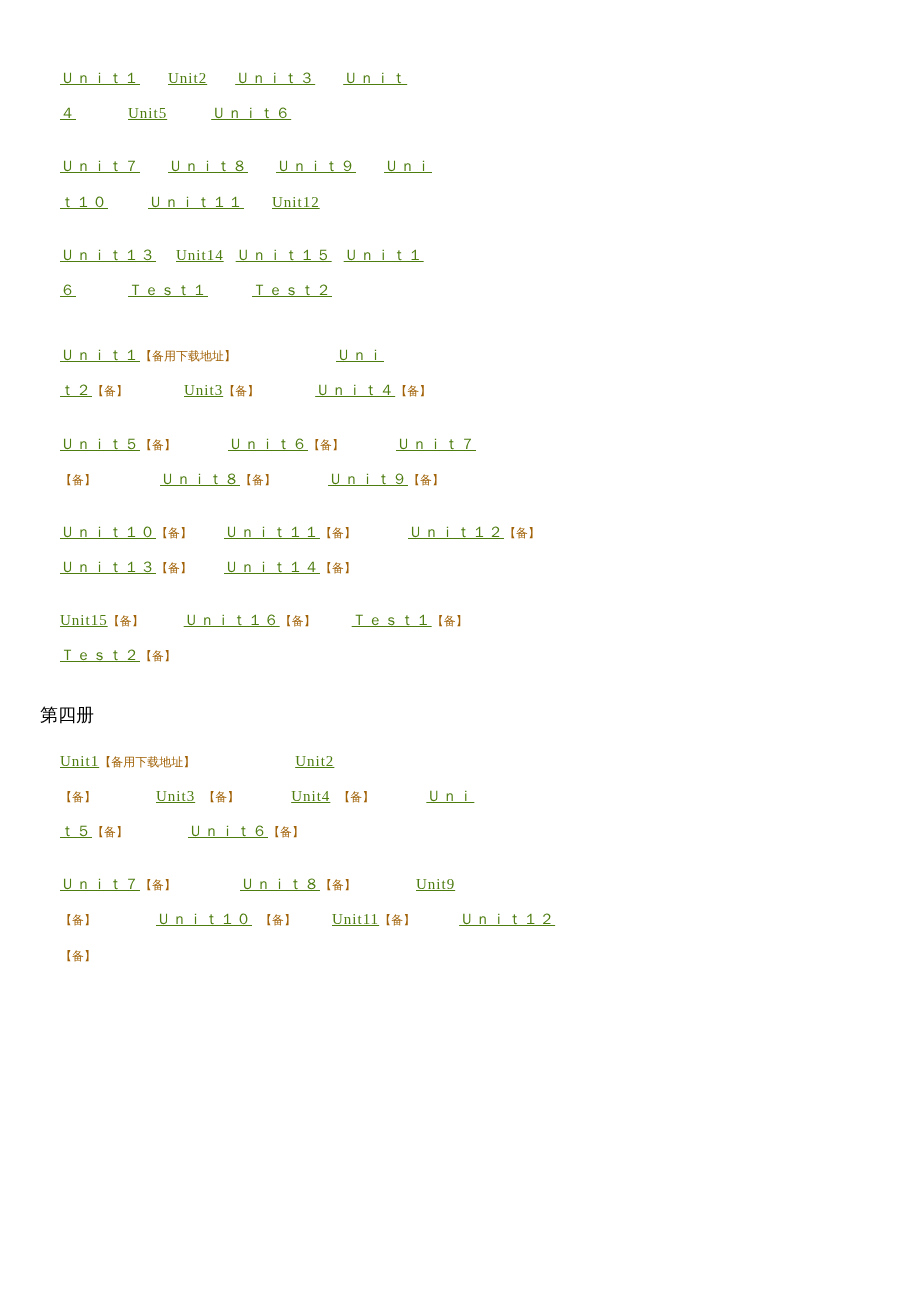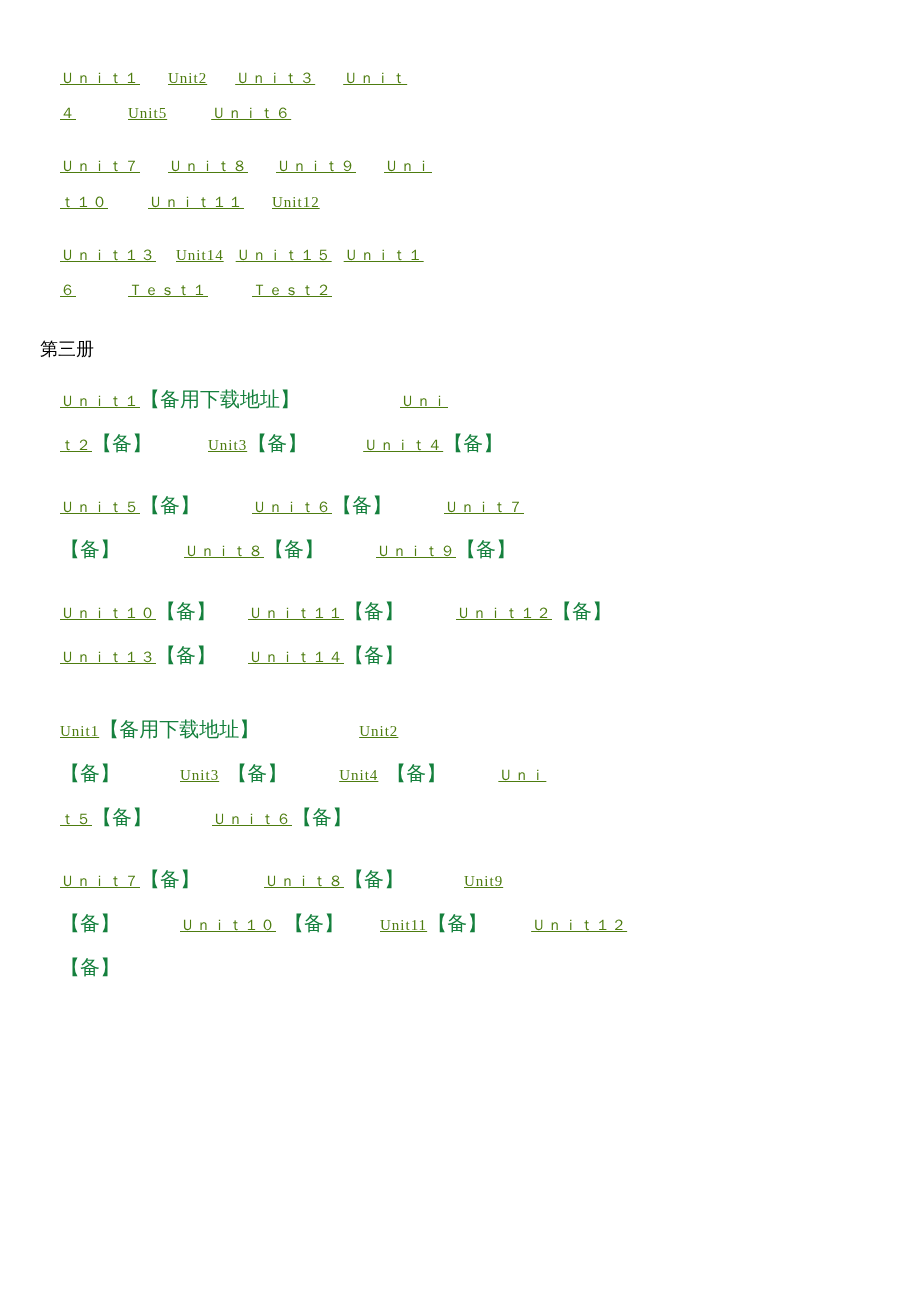--- a/index.html
+++ b/index.html
@@ -27,22 +27,22 @@
       padding-left: 20px;
     }
     a {
       color: #4d7c0f;
       text-decoration: underline;
       font-size: 15px;
       letter-spacing: 1px;
       font-family: serif;
     }
     .bracket-text {
-      color: #15803d;
-      font-size: 20px;
+      color: #a16207;
+      font-size: 12px;
     }
   </style>
 </head>
 <body>
 
 <div>
 
   <div class="section">
 
     <div class="links-block">
@@ -72,21 +72,20 @@
       <a href="#">Ｕｎｉｔ１</a><br>
       <a href="#">６</a>&nbsp;&nbsp;&nbsp;&nbsp;&nbsp;&nbsp;&nbsp;&nbsp;&nbsp;&nbsp;&nbsp;&nbsp;
       <a href="#">Ｔｅｓｔ１</a>&nbsp;&nbsp;&nbsp;&nbsp;&nbsp;&nbsp;&nbsp;&nbsp;&nbsp;&nbsp;
       <a href="#">Ｔｅｓｔ２</a>
     </div>
 
   </div>
 
   <div class="section">
 
-    <div class="section-title">第三册</div>
 
     <div class="links-block">
       <a href="#">Ｕｎｉｔ１</a><span class="bracket-text">【备用下载地址】</span>&nbsp;&nbsp;&nbsp;&nbsp;&nbsp;&nbsp;&nbsp;&nbsp;&nbsp;&nbsp;&nbsp;&nbsp;&nbsp;&nbsp;&nbsp;&nbsp;&nbsp;&nbsp;&nbsp;&nbsp;&nbsp;&nbsp;&nbsp;&nbsp;
       <a href="#">Ｕｎｉ</a><br>
       <a href="#">ｔ２</a><span class="bracket-text">【备】</span>&nbsp;&nbsp;&nbsp;&nbsp;&nbsp;&nbsp;&nbsp;&nbsp;&nbsp;&nbsp;&nbsp;&nbsp;&nbsp;
       <a href="#">Unit3</a><span class="bracket-text">【备】</span>&nbsp;&nbsp;&nbsp;&nbsp;&nbsp;&nbsp;&nbsp;&nbsp;&nbsp;&nbsp;&nbsp;&nbsp;&nbsp;
       <a href="#">Ｕｎｉｔ４</a><span class="bracket-text">【备】</span>
     </div>
 
     <div class="links-block">
@@ -99,25 +98,32 @@
     </div>
 
     <div class="links-block">
       <a href="#">Ｕｎｉｔ１０</a><span class="bracket-text">【备】</span>&nbsp;&nbsp;&nbsp;&nbsp;&nbsp;&nbsp;&nbsp;
       <a href="#">Ｕｎｉｔ１１</a><span class="bracket-text">【备】</span>&nbsp;&nbsp;&nbsp;&nbsp;&nbsp;&nbsp;&nbsp;&nbsp;&nbsp;&nbsp;&nbsp;&nbsp;
       <a href="#">Ｕｎｉｔ１２</a><span class="bracket-text">【备】</span><br>
       <a href="#">Ｕｎｉｔ１３</a><span class="bracket-text">【备】</span>&nbsp;&nbsp;&nbsp;&nbsp;&nbsp;&nbsp;&nbsp;
       <a href="#">Ｕｎｉｔ１４</a><span class="bracket-text">【备】</span>
     </div>
 
+    <div class="links-block">
+      <a href="#">Unit15</a><span class="bracket-text">【备】</span>&nbsp;&nbsp;&nbsp;&nbsp;&nbsp;&nbsp;&nbsp;&nbsp;&nbsp;
+      <a href="#">Ｕｎｉｔ１６</a><span class="bracket-text">【备】</span>&nbsp;&nbsp;&nbsp;&nbsp;&nbsp;&nbsp;&nbsp;&nbsp;
+      <a href="#">Ｔｅｓｔ１</a><span class="bracket-text">【备】</span><br>
+      <a href="#">Ｔｅｓｔ２</a><span class="bracket-text">【备】</span>
+    </div>
 
   </div>
 
   <div class="section">
 
+    <div class="section-title">第四册</div>
 
     <div class="links-block">
       <a href="#">Unit1</a><span class="bracket-text">【备用下载地址】</span>&nbsp;&nbsp;&nbsp;&nbsp;&nbsp;&nbsp;&nbsp;&nbsp;&nbsp;&nbsp;&nbsp;&nbsp;&nbsp;&nbsp;&nbsp;&nbsp;&nbsp;&nbsp;&nbsp;&nbsp;&nbsp;&nbsp;&nbsp;&nbsp;
       <a href="#">Unit2</a><br>
       <span class="bracket-text">【备】</span>&nbsp;&nbsp;&nbsp;&nbsp;&nbsp;&nbsp;&nbsp;&nbsp;&nbsp;&nbsp;&nbsp;&nbsp;&nbsp;&nbsp;
       <a href="#">Unit3</a>&nbsp;&nbsp;<span class="bracket-text">【备】</span>&nbsp;&nbsp;&nbsp;&nbsp;&nbsp;&nbsp;&nbsp;&nbsp;&nbsp;&nbsp;&nbsp;&nbsp;
       <a href="#">Unit4</a>&nbsp;&nbsp;<span class="bracket-text">【备】</span>&nbsp;&nbsp;&nbsp;&nbsp;&nbsp;&nbsp;&nbsp;&nbsp;&nbsp;&nbsp;&nbsp;&nbsp;
       <a href="#">Ｕｎｉ</a><br>
       <a href="#">ｔ５</a><span class="bracket-text">【备】</span>&nbsp;&nbsp;&nbsp;&nbsp;&nbsp;&nbsp;&nbsp;&nbsp;&nbsp;&nbsp;&nbsp;&nbsp;&nbsp;&nbsp;
       <a href="#">Ｕｎｉｔ６</a><span class="bracket-text">【备】</span>

